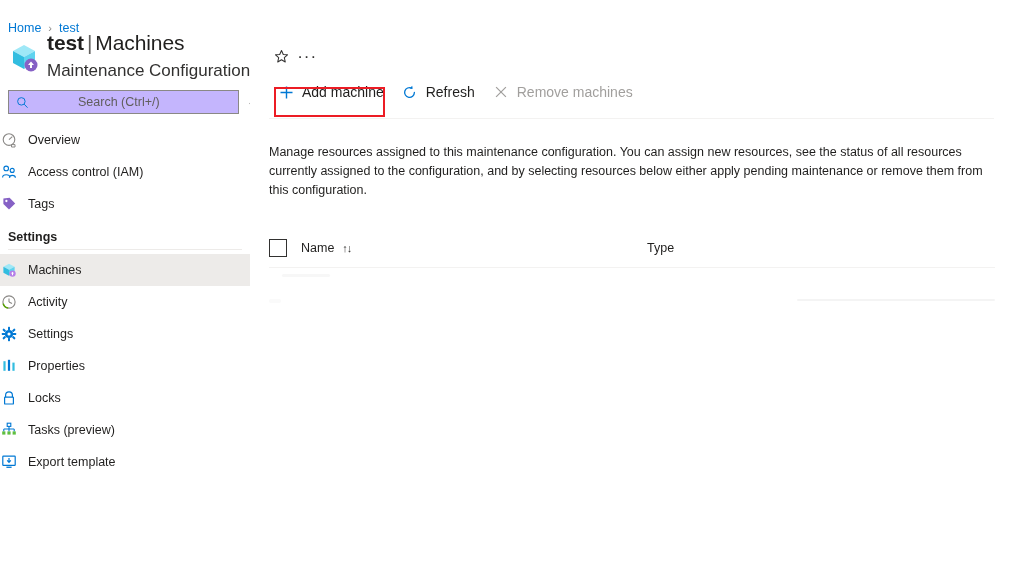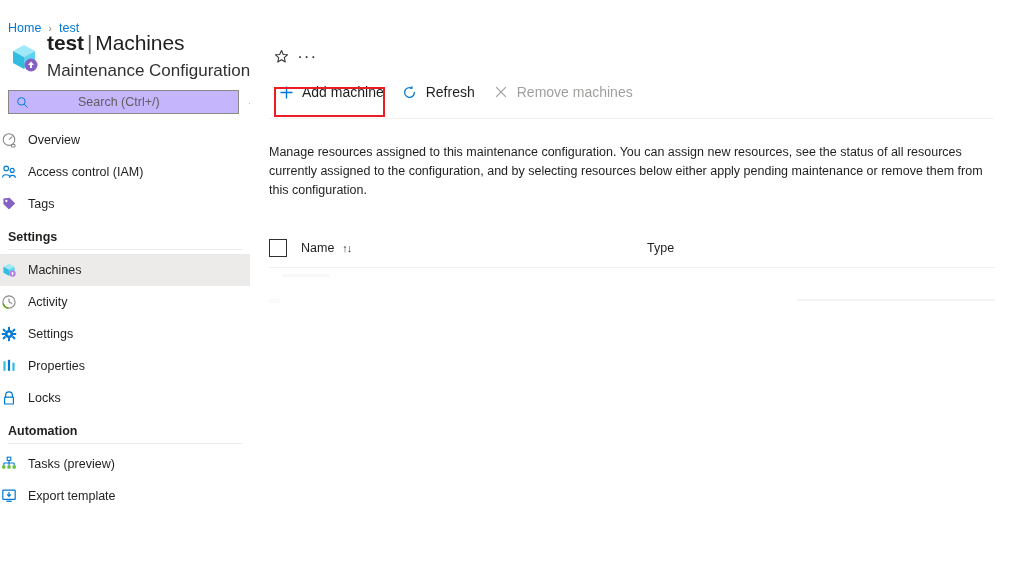--- a/index.html
+++ b/index.html
@@ -446,24 +446,20 @@
   <div class="nav-item">
     <span class="nav-ico">
       <svg width="16" height="16" viewBox="0 0 16 16">
         <path d="M4.6 7.2 V5.2 A3.4 3.4 0 0 1 11.4 5.2 V7.2" fill="none" stroke="#0078d4" stroke-width="1.2"></path>
         <rect x="3.6" y="7.2" width="8.8" height="6.8" rx="0.6" fill="none" stroke="#0078d4" stroke-width="1.2"></rect>
       </svg>
     </span>
     <span class="nav-label">Locks</span>
   </div>
 
-  <div class="nav-group">
-    <div class="nav-group-title">Automation</div>
-    <div class="nav-group-rule"></div>
-  </div>
 
   <div class="nav-item">
     <span class="nav-ico">
       <svg width="16" height="16" viewBox="0 0 16 16">
         <rect x="6.2" y="1.2" width="3.6" height="3.2" fill="none" stroke="#0078d4" stroke-width="1.1"></rect>
         <path d="M8 4.4 V7 M2.8 7 H13.2 M2.8 7 V9.4 M13.2 7 V9.4 M8 7 V9.4" stroke="#0078d4" stroke-width="1.1" fill="none"></path>
         <rect x="1.2" y="9.4" width="3.2" height="3.2" fill="#5fbf3f"></rect>
         <rect x="6.4" y="9.4" width="3.2" height="3.2" fill="#5fbf3f"></rect>
         <rect x="11.6" y="9.4" width="3.2" height="3.2" fill="#5fbf3f"></rect>
       </svg>

